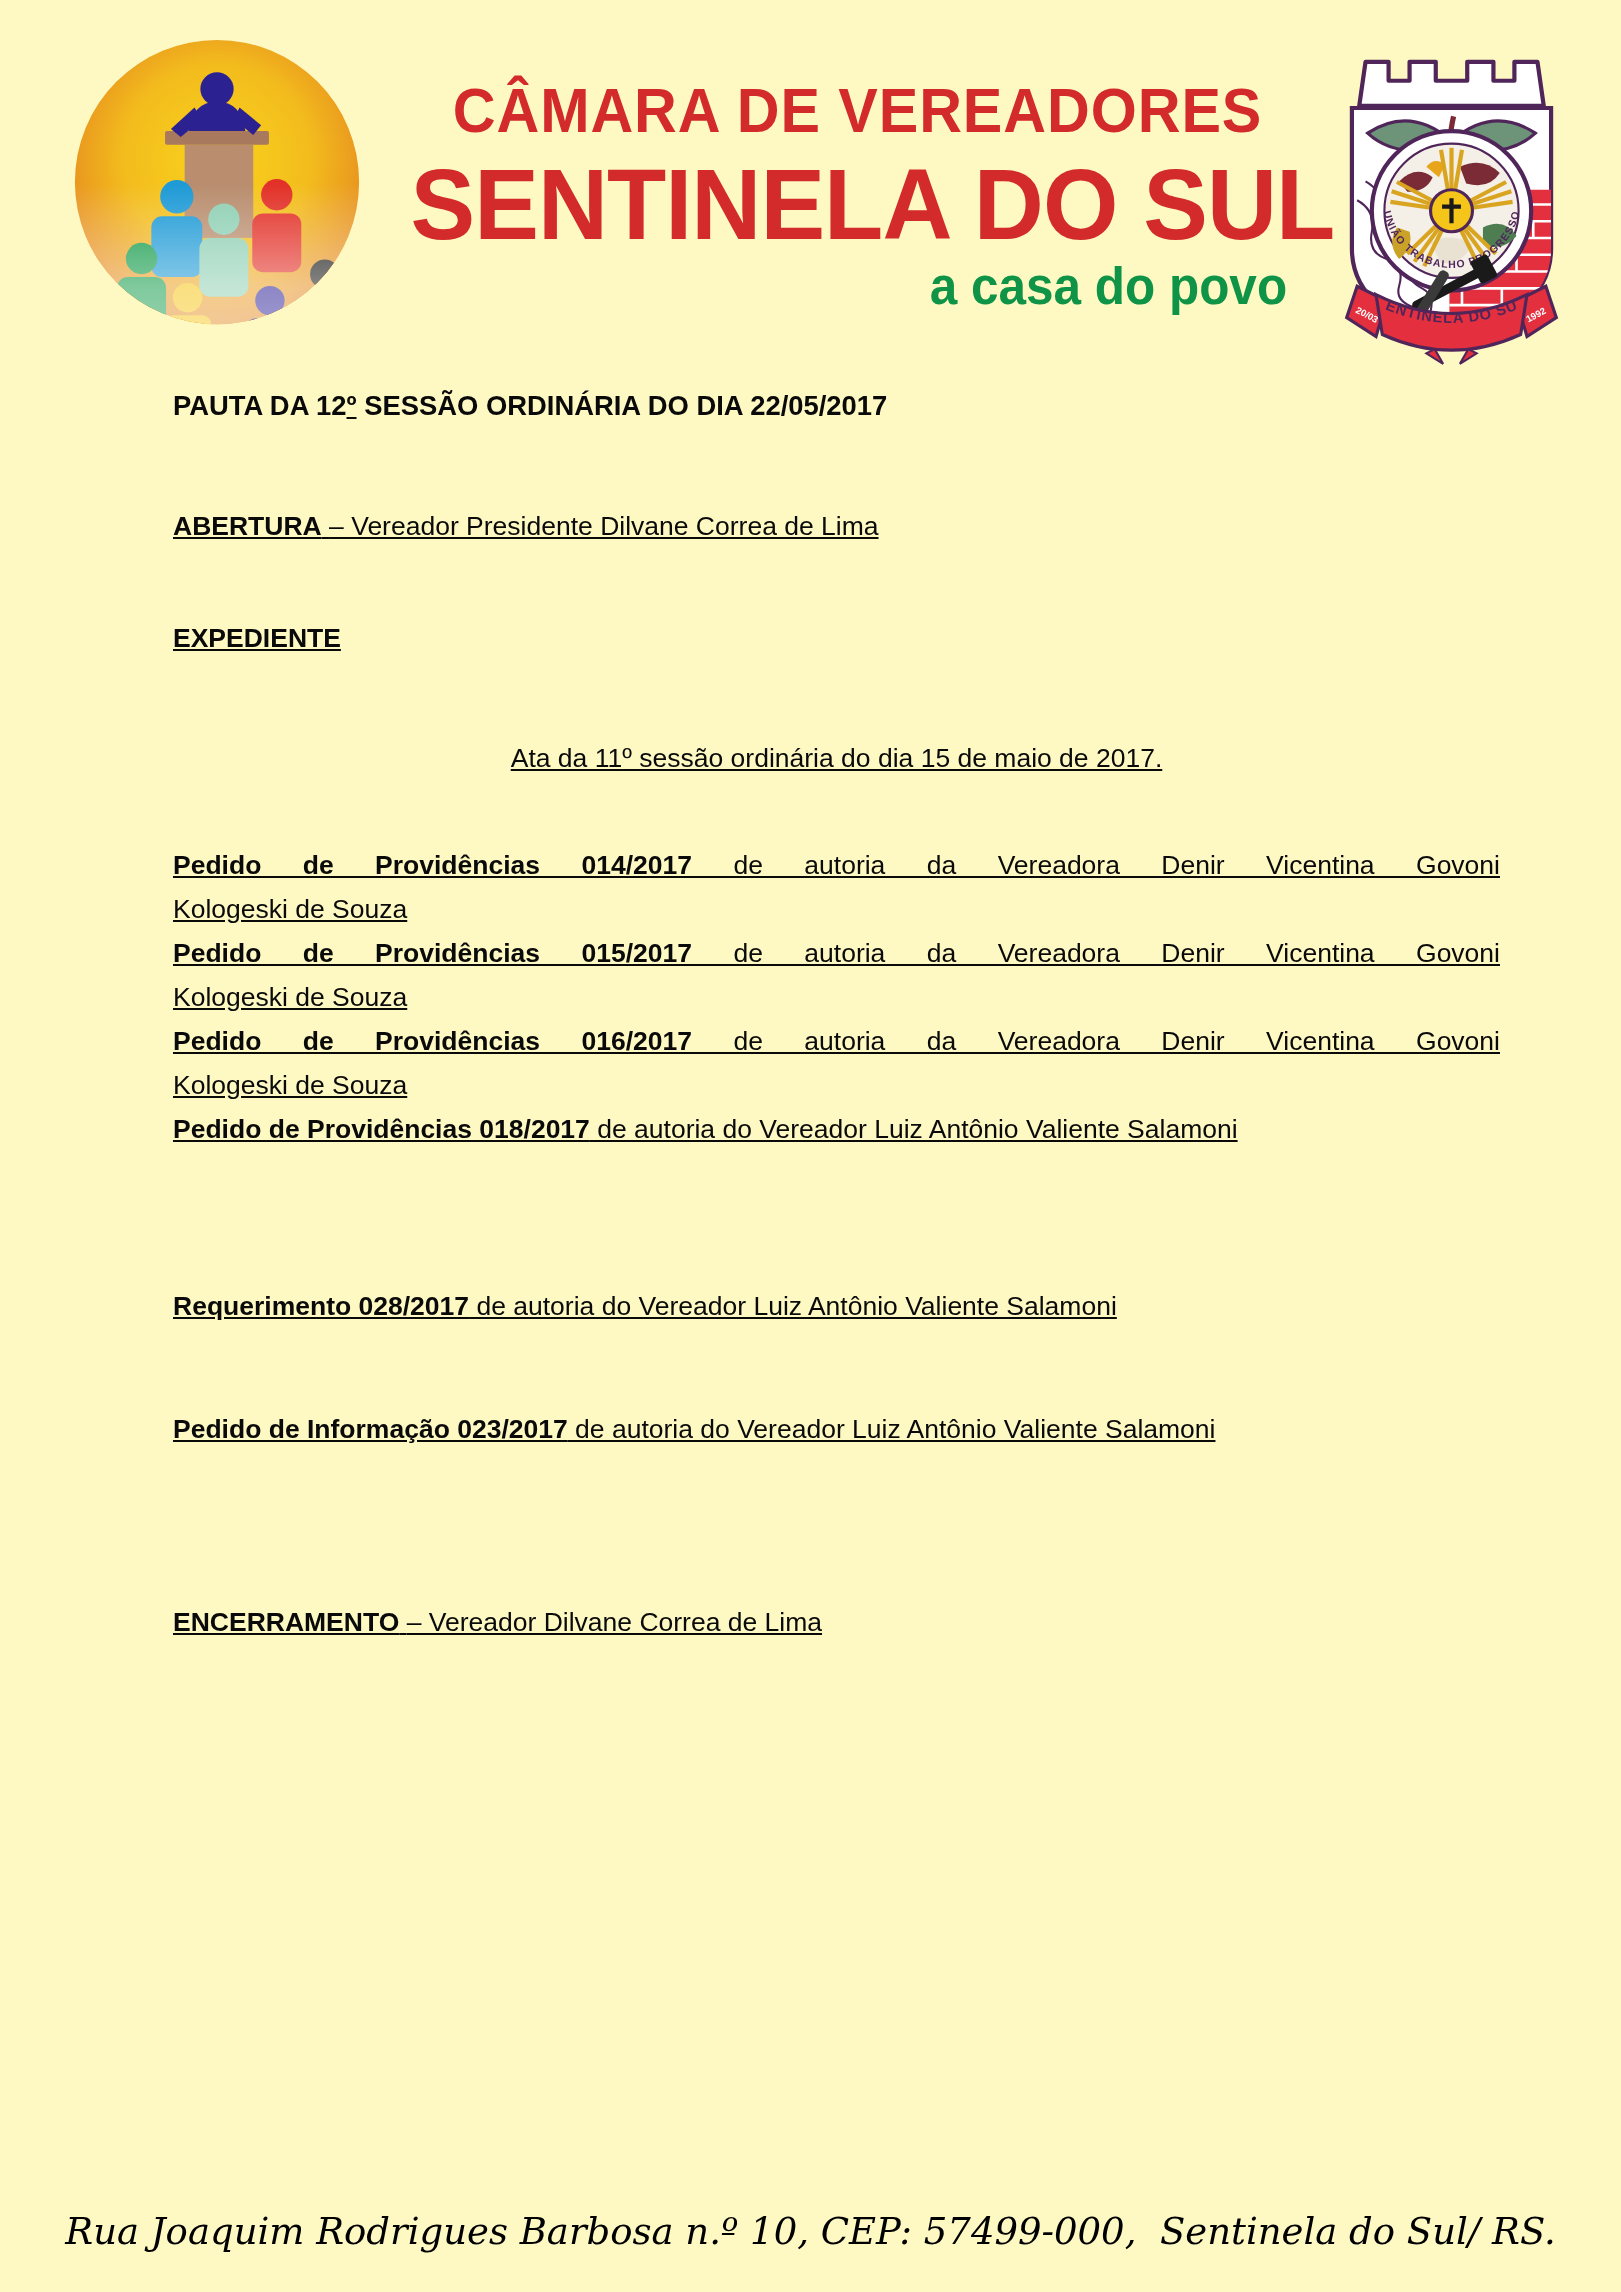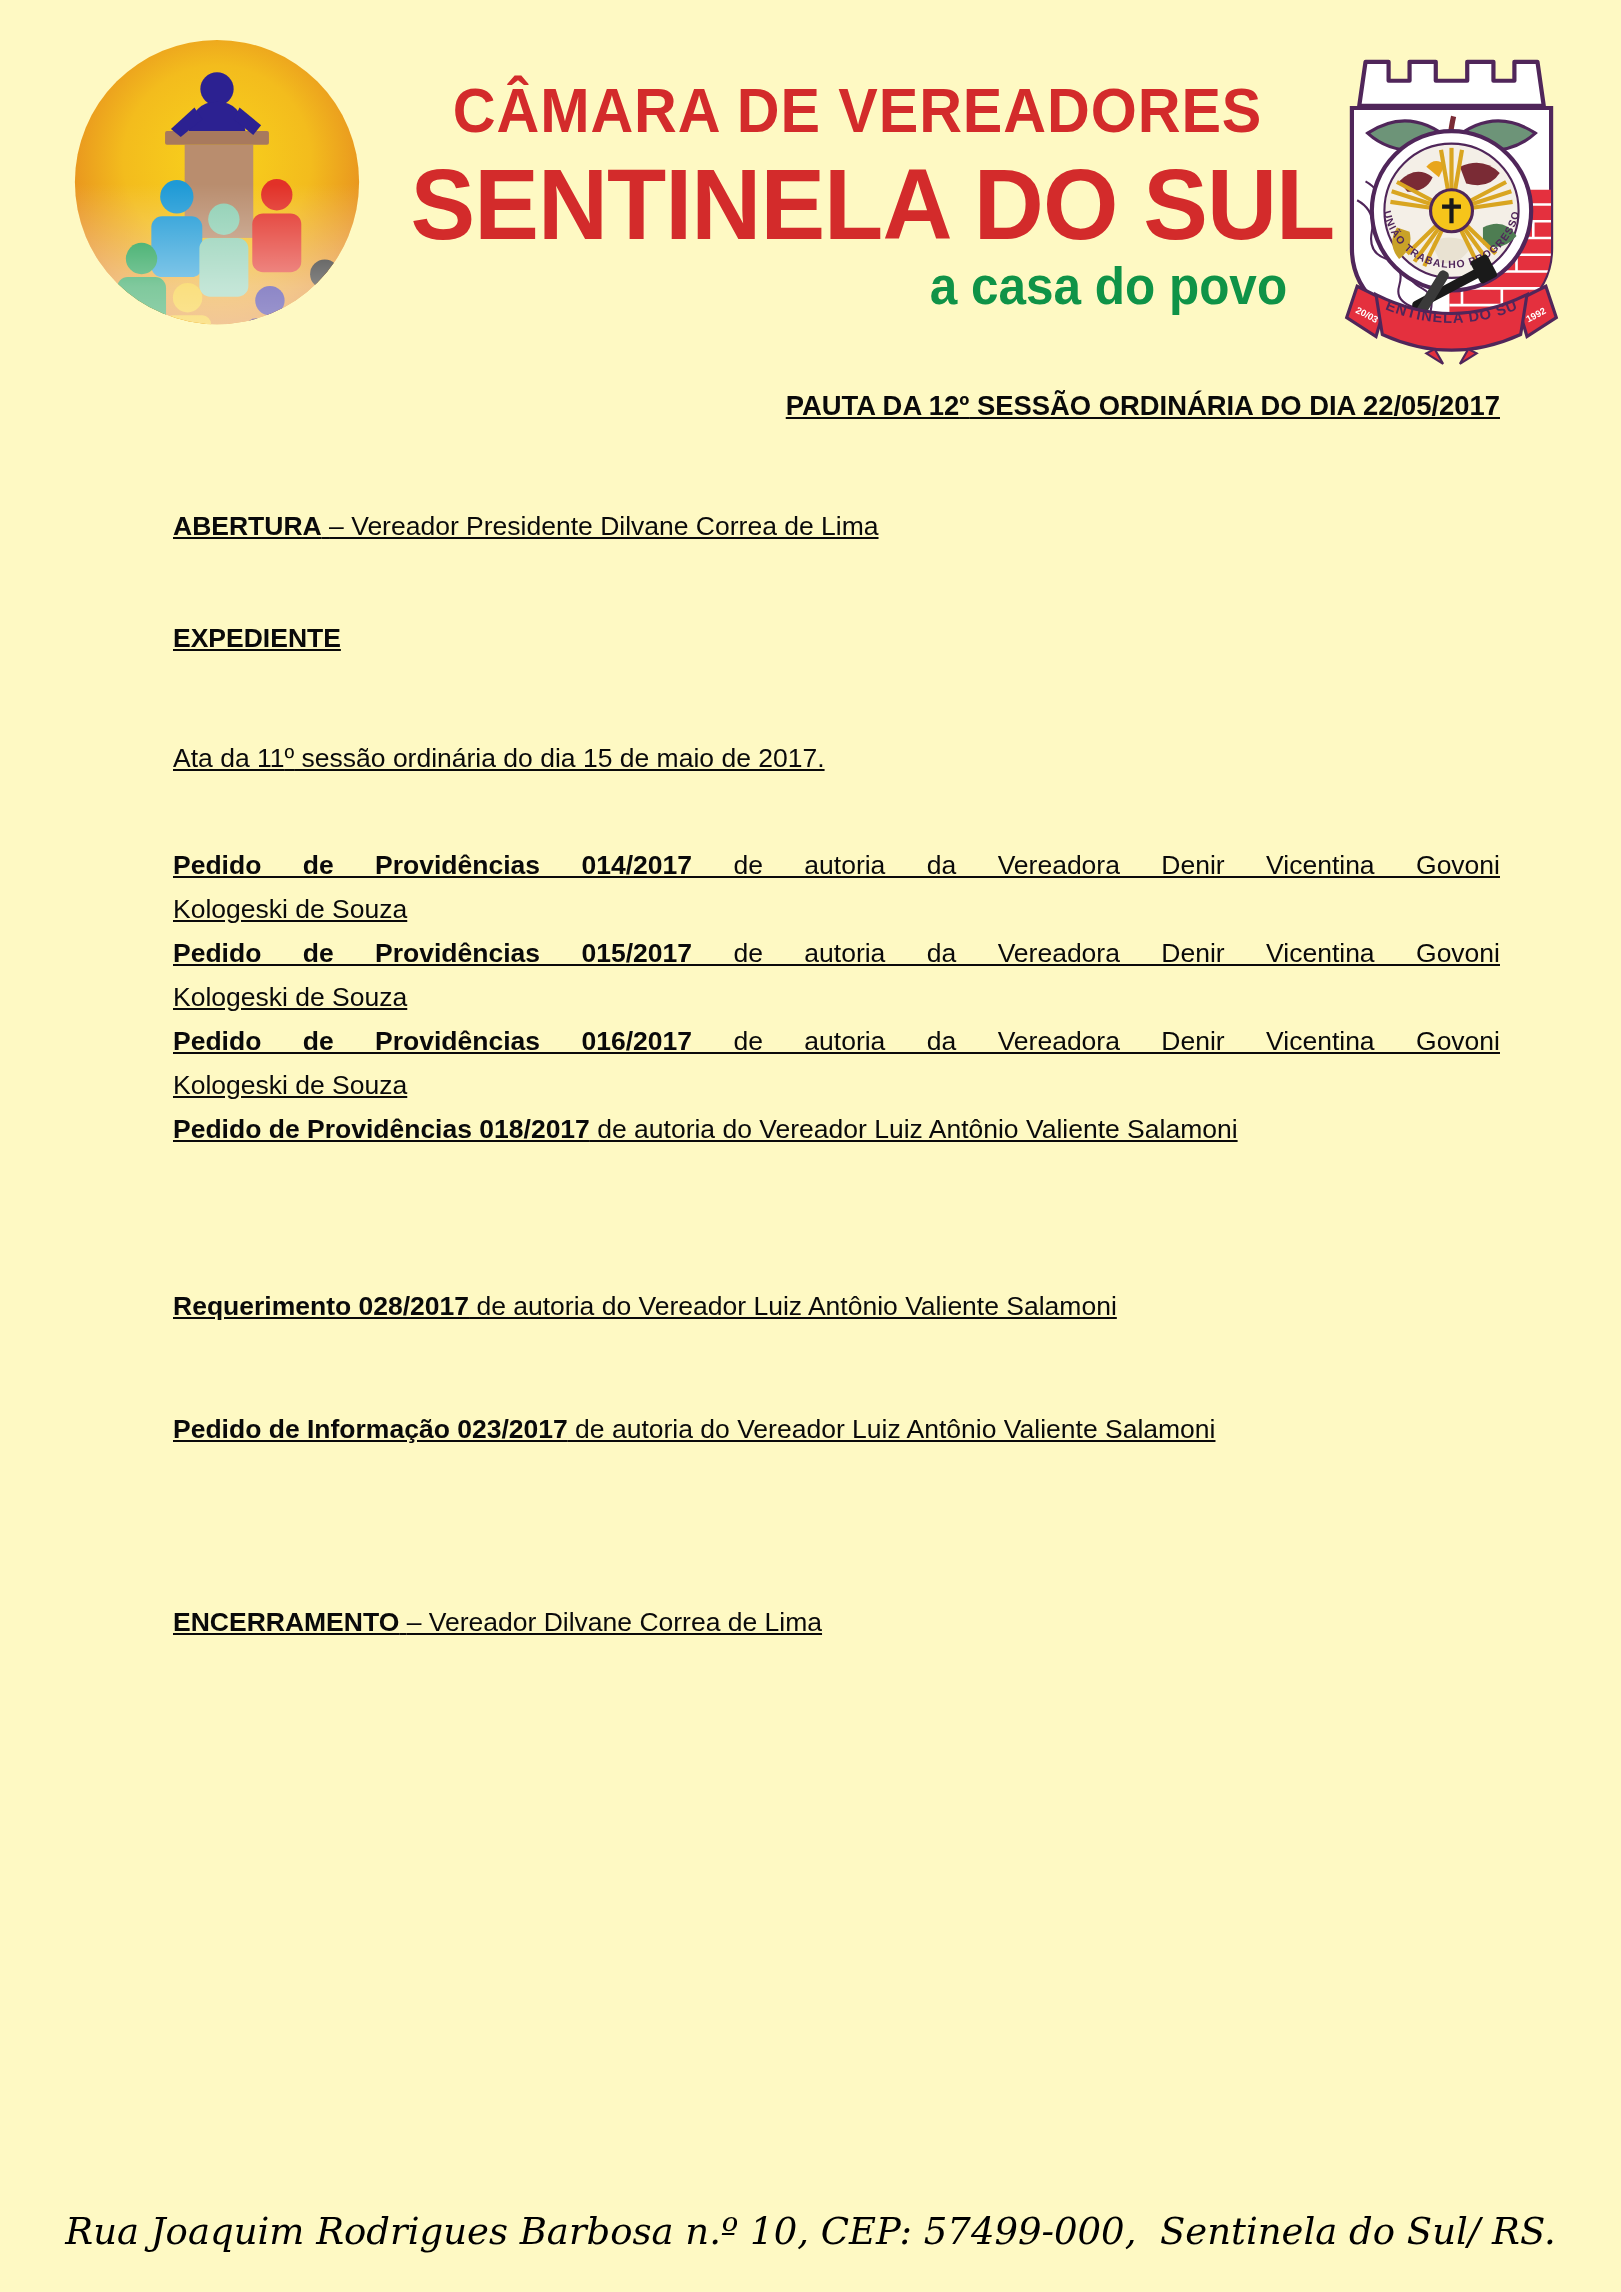--- a/index.html
+++ b/index.html
@@ -29,28 +29,28 @@
   .org-tagline {
     color:var(--brand-green); font-weight:bold; font-size:51px; line-height:55px;
     text-align:right; padding-right:37px; margin-top:2px; white-space:nowrap;
     font-style:normal; transform:scaleX(0.97); transform-origin:right;
   }
   .crest-wrap { position:absolute; left:1325px; top:43px; width:253px; height:325px; }
 
   
   .doc-title {
     position:absolute; left:173px; top:390px; width:1327px;
-    text-align:right; font-weight:bold; font-size:27.4px; white-space:nowrap;text-decoration:underline;
+    text-align:left; font-weight:bold; font-size:27.4px; white-space:nowrap;
   }
   .ord { text-decoration:underline; }
   .bodyline { position:absolute; left:173px; width:1327px; font-size:26.5px; line-height:44px;text-decoration:underline; }
   .b { font-weight:bold; }
   .abertura { top:504px; }
   .expediente { top:616px; font-weight:bold; }
-  .ata { top:736px; }
+  .ata { top:736px;text-align:center; }
   .prov-block { top:843px; }
   .jpara .l1 { display:block; text-align:justify; text-align-last:justify; }
   .jpara .l2 { display:block; }
   .req-block { top:1284px; }
   .info-block { top:1407px; }
   .encerramento { top:1600px; }
 
   
   .footer {
     position:absolute; left:0; top:2094px; width:1621px;

